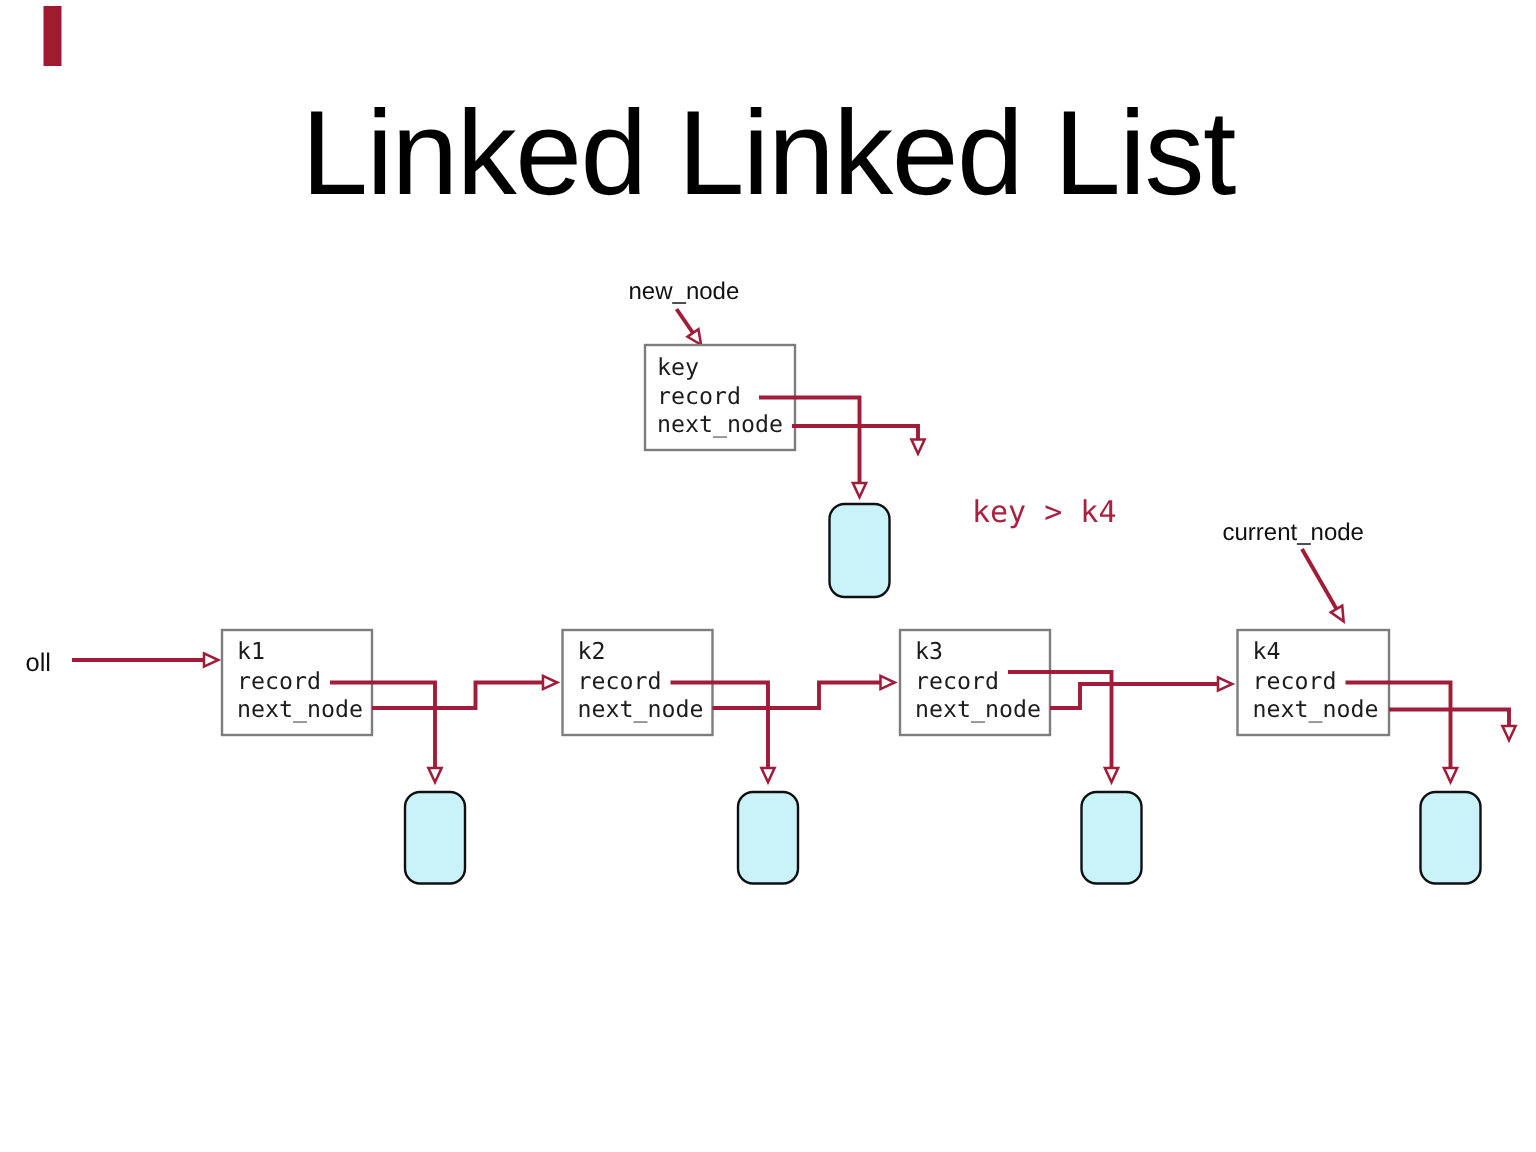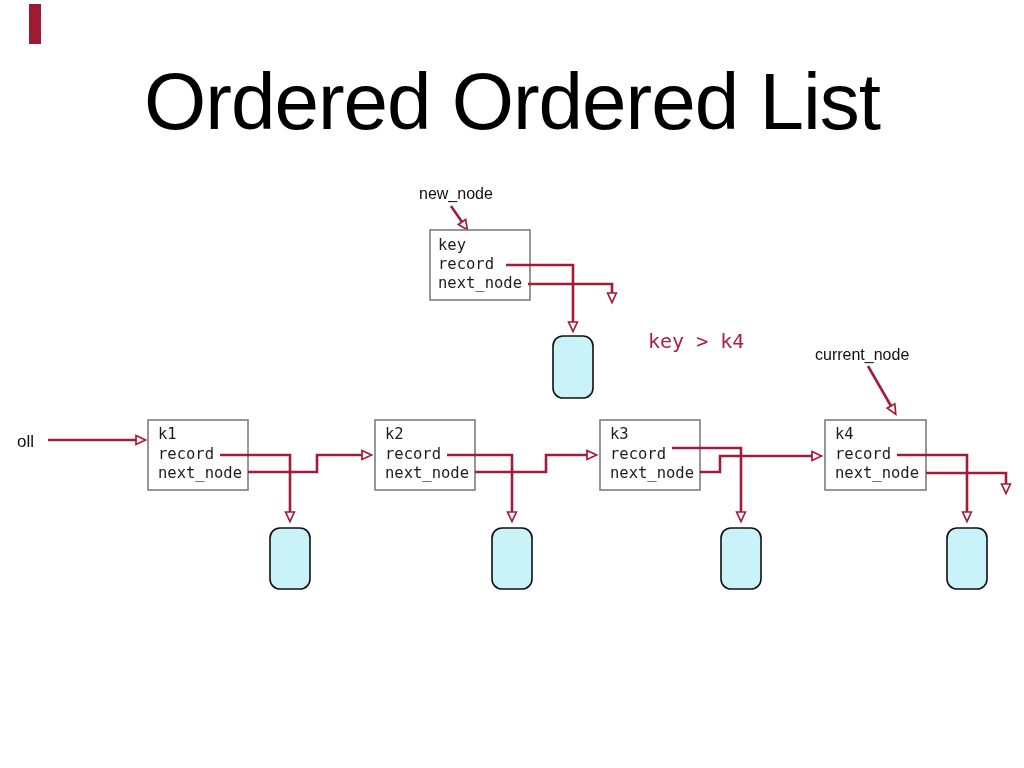--- a/index.html
+++ b/index.html
@@ -25,21 +25,21 @@
   .mono{font-family:"DejaVu Sans Mono",monospace;font-size:15.5px;fill:var(--box_text,#1c1c1c)}
   .lbl{font-family:"Liberation Sans",sans-serif;font-size:16px;fill:var(--label,#101010)}
   .lbl-oll{font-size:17px}
   .cmp{font-family:"DejaVu Sans Mono",monospace;font-size:20px;fill:var(--annotation,#aa2040)}
 </style>
 </head>
 <body>
 
 <div class="corner-bar"></div>
 
-<h1 class="slide-title">Ordered Ordered List</h1>
+<h1 class="slide-title">Linked Linked List</h1>
 
 <svg class="diagram" viewBox="0 0 1024 768" aria-hidden="true">
   <defs>
     <marker id="ah" markerUnits="userSpaceOnUse" markerWidth="14" markerHeight="12" viewBox="0 0 14 12" refX="1.5" refY="6" orient="auto">
       <path class="ah" d="M1.5 1.6 L11 6 L1.5 10.4 Z"></path>
     </marker>
   </defs>
 
   <text class="lbl" x="419" y="199">new_node</text>
   <text class="lbl" x="815" y="360">current_node</text>

